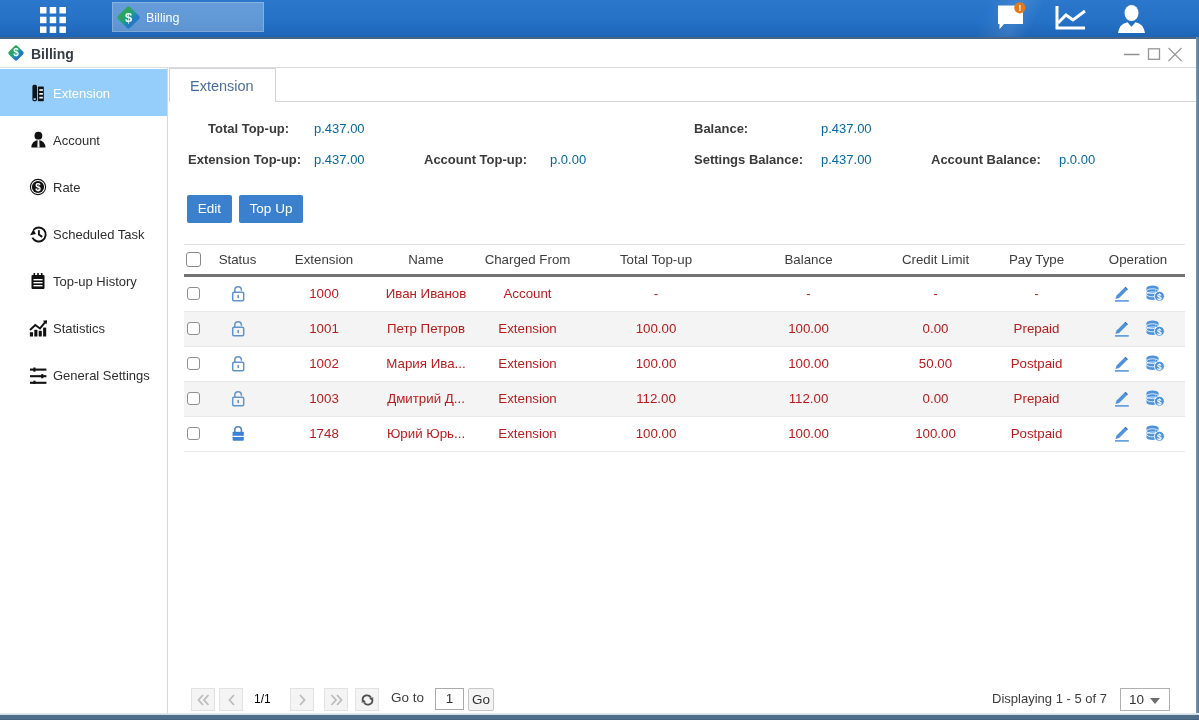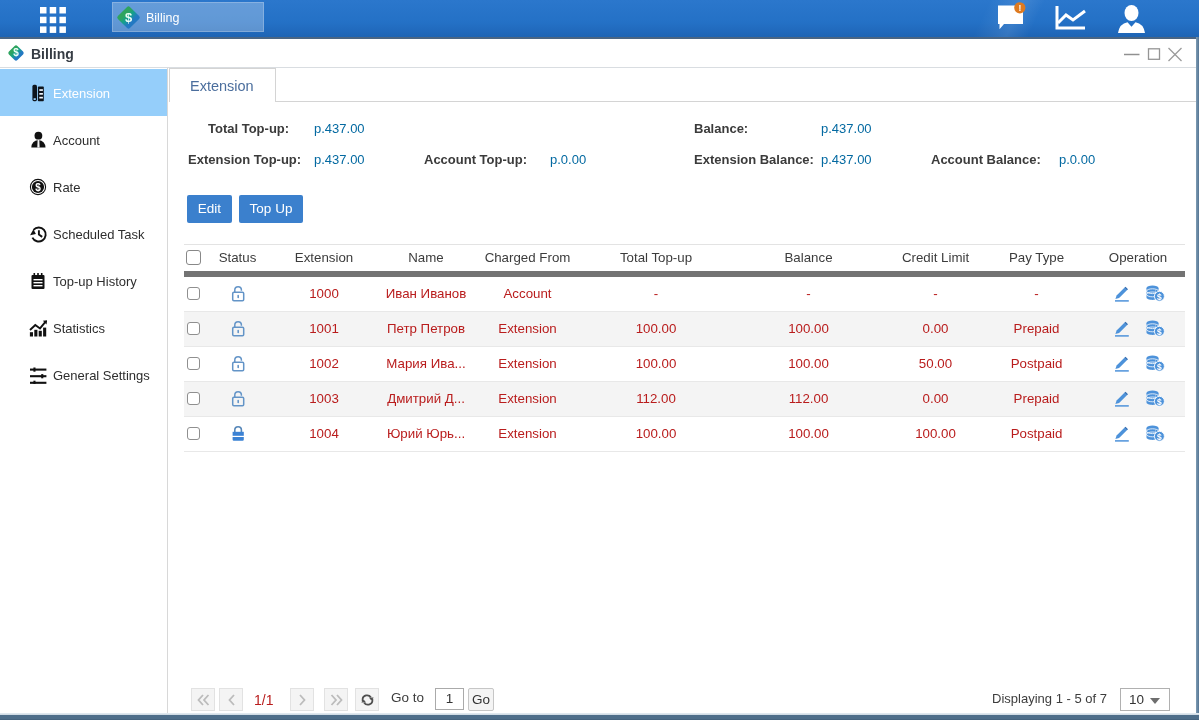--- a/index.html
+++ b/index.html
@@ -50,21 +50,21 @@
 #tabExt span { position:absolute; left:20px; top:9px; font-size:14.5px; color:#4b6e9d; }
 
 .lab { position:absolute; font-size:13px; font-weight:bold; color:#3b3b3b; white-space:nowrap; }
 .val { position:absolute; font-size:13px; color:#0369a1; white-space:nowrap; }
 
 .btn { position:absolute; background:#3b80cd; color:#fff; font-size:13.5px; text-align:center;
   border-radius:2px; }
 
 
 #tbl { position:absolute; left:15px; top:175.5px; width:1001px; }
-#tbl .hrow { position:relative; height:33px; border-top:1px solid #e3e3e3; border-bottom:6px solid #737373; }
+#tbl .hrow { position:relative; height:33px; border-top:1px solid #e3e3e3; border-bottom:3px solid #737373; }
 #tbl .row { position:relative; height:35px; border-bottom:1px solid #e8e8e8; }
 #tbl .row.alt { background:#f4f4f4; }
 .cell { position:absolute; top:0; height:100%; display:flex; align-items:center; justify-content:center;
   font-size:13.3px; color:#b91c1c; white-space:nowrap; }
 .hrow .cell { color:#3c3c3c; }
 .cbx { width:13px; height:13px; border:1px solid #8f8f8f; border-radius:3px; background:#fff; }
 .hrow .cbx { width:15px; height:15px; border-color:#888; }
 
 
 #footer { position:absolute; left:169px; top:687px; width:1027px; height:25px; }
@@ -223,21 +223,21 @@
 
     <div class="lab" style="left:19px;  top:53px;margin-left:20px;">Total Top-up:</div>
     <div class="val" style="left:145px; top:53px;">p.437.00</div>
     <div class="lab" style="left:525px; top:53px;">Balance:</div>
     <div class="val" style="left:652px; top:53px;">p.437.00</div>
 
     <div class="lab" style="left:19px;  top:84px;">Extension Top-up:</div>
     <div class="val" style="left:145px; top:84px;">p.437.00</div>
     <div class="lab" style="left:255px; top:84px;">Account Top-up:</div>
     <div class="val" style="left:381px; top:84px;">p.0.00</div>
-    <div class="lab" style="left:525px; top:84px;">Extension Balance:</div>
+    <div class="lab" style="left:525px; top:84px;">Settings Balance:</div>
     <div class="val" style="left:652px; top:84px;">p.437.00</div>
     <div class="lab" style="left:762px; top:84px;">Account Balance:</div>
     <div class="val" style="left:890px; top:84px;">p.0.00</div>
 
     <div class="btn" style="left:18px; top:127px; width:45px; height:28px; line-height:28px;">Edit</div>
     <div class="btn" style="left:70px; top:127px; width:64px; height:28px; line-height:28px;">Top Up</div>
 
     <div id="tbl">
         <div class="hrow">
           <div class="cell" style="left:0px;width:18px;">
@@ -413,21 +413,21 @@
           <div class="cell" style="left:0px;width:18px;">
             <div class="cbx"></div>
           </div>
           <div class="cell" style="left:24px;width:59px;">
             <svg width="16" height="17" viewBox="0 0 16 17">
   <path d="M4.8 7 v-1.9 a3.3 3.3 0 0 1 6.6 0 v1.9" fill="none" stroke="#5586b8" stroke-width="1.6"></path>
   <rect x="2.6" y="6.8" width="11.2" height="4" fill="#3b82d4"></rect>
   <path d="M2.6 12 h11.2 v2.6 a1.2 1.2 0 0 1 -1.2 1.2 h-8.8 a1.2 1.2 0 0 1 -1.2 -1.2 z" fill="#3b82d4"></path>
 </svg>
           </div>
-          <div class="cell" style="left:83px;width:114px;">1004</div>
+          <div class="cell" style="left:83px;width:114px;">1748</div>
           <div class="cell" style="left:197px;width:90px;">Юрий Юрь...</div>
           <div class="cell" style="left:287px;width:113px;">Extension</div>
           <div class="cell" style="left:400px;width:144px;">100.00</div>
           <div class="cell" style="left:544px;width:161px;">100.00</div>
           <div class="cell" style="left:705px;width:93px;">100.00</div>
           <div class="cell" style="left:798px;width:109px;">Postpaid</div>
           <div class="cell" style="left:907px;width:94px;">
             <span style="margin-right:14px;display:flex">
               <svg width="19" height="17" viewBox="0 0 19 17">
   <path d="M4.6 10.6 L12.4 2.8 L14.9 5.3 L7.1 13.1 L3.4 14.0 Z" fill="#4d92da"></path>
@@ -455,21 +455,21 @@
     <div class="pbtn" style="left:22px;">
       <svg width="13" height="12" viewBox="0 0 13 12">
           <path d="M6 1 L1.5 6 L6 11 M11.5 1 L7 6 L11.5 11" stroke="#bcbcbc" stroke-width="1.8" fill="none"></path>
         </svg>
     </div>
     <div class="pbtn" style="left:50px;">
       <svg width="9" height="12" viewBox="0 0 9 12">
           <path d="M7 1 L2.5 6 L7 11" stroke="#bcbcbc" stroke-width="1.8" fill="none"></path>
         </svg>
     </div>
-    <div style="position:absolute; left:85px; top:5px; font-size:14px; color:#b91c1c;">1/1</div>
+    <div style="position:absolute; left:85px; top:5px; font-size:12px; color:#000000;">1/1</div>
     <div class="pbtn" style="left:121px;">
       <svg width="9" height="12" viewBox="0 0 9 12">
           <path d="M2 1 L6.5 6 L2 11" stroke="#bcbcbc" stroke-width="1.8" fill="none"></path>
         </svg>
     </div>
     <div class="pbtn" style="left:155px;">
       <svg width="13" height="12" viewBox="0 0 13 12">
           <path d="M1.5 1 L6 6 L1.5 11 M7 1 L11.5 6 L7 11" stroke="#bcbcbc" stroke-width="1.8" fill="none"></path>
         </svg>
     </div>

